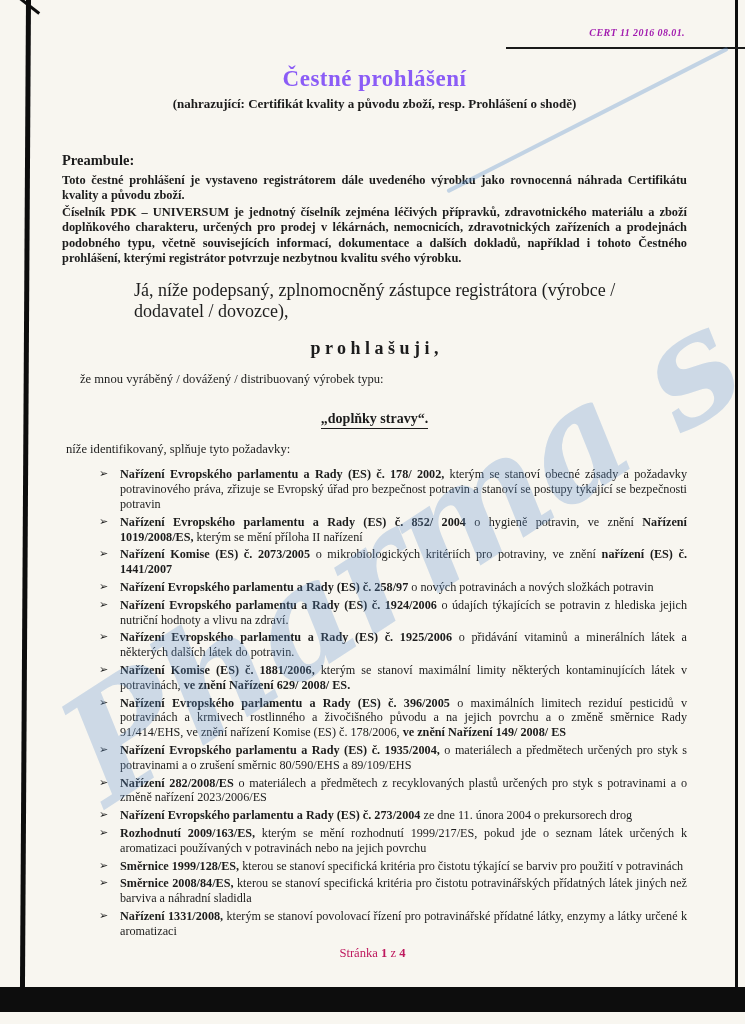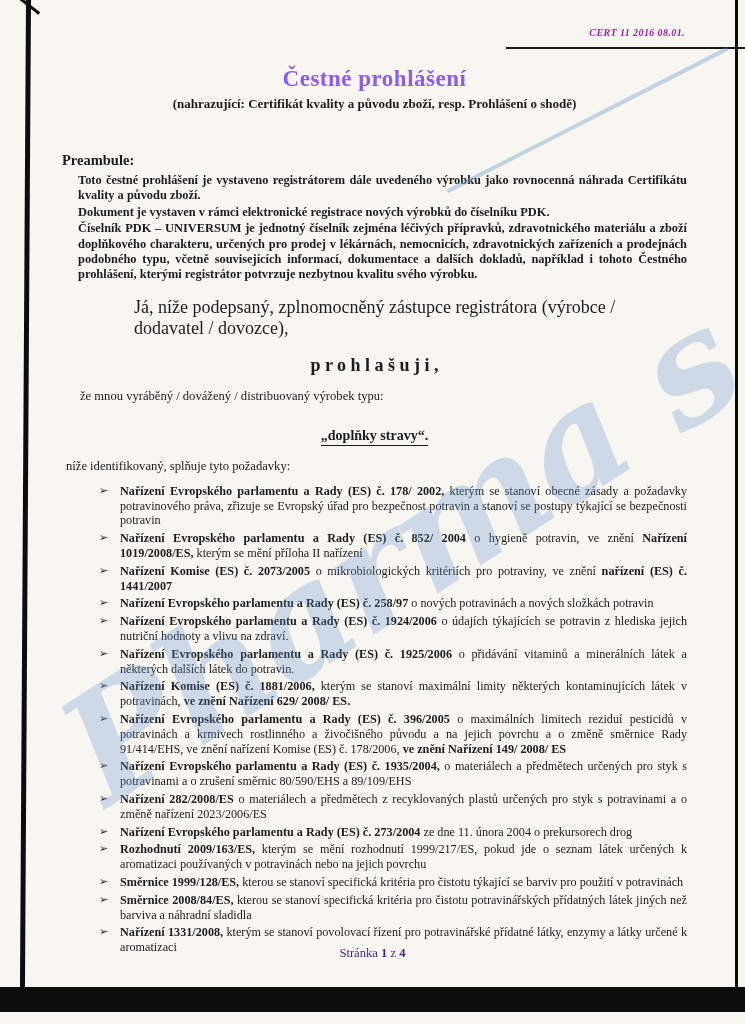--- a/index.html
+++ b/index.html
@@ -40,21 +40,21 @@
   .header-rule{position:absolute;top:47px;left:506px;right:0;height:2px;background:#1a1a1a;}
   
   .content{position:absolute;left:62px;top:0;width:625px;}
   h1.title{
     margin:66px 0 4px 0;text-align:center;
     font-size:23px;font-weight:bold;color:#8b5cf6;letter-spacing:0.5px;
   }
   .subtitle{text-align:center;font-weight:bold;font-size:13px;margin-bottom:40px;}
   .preamble-heading{font-weight:bold;font-size:14.5px;margin:0 0 4px 0;}
   p.preamble{
-    margin:0 0 1px 16px;font-weight:bold;font-size:12.4px;line-height:15.4px;text-align:justify;
+    margin:0 0 1px 0;font-weight:bold;font-size:12.4px;line-height:15.4px;text-align:justify;
   }
   p.intro{margin:14px 0 16px 72px;font-size:18px;}
   .verb{margin:14px 0 0 0;text-align:center;font-weight:bold;font-size:18px;}
   p.product-line{margin:13px 0 0 18px;font-size:12.6px;}
   .product-type-wrap{margin:12px 0 0 0;text-align:center;}
   .product-type{
     display:inline-block;font-weight:bold;font-size:14px;
     border-bottom:1.5px solid #1c1c1c;padding-bottom:1px;margin-top:12px;
   }
   p.req-line{margin:13px 0 10px 4px;font-size:12.6px;}
@@ -64,21 +64,21 @@
     font-size:12.2px;line-height:14.8px;text-align:justify;
   }
   ul.req-list .bullet{
     position:absolute;left:-21px;top:0;
     font-family:"DejaVu Sans",sans-serif;font-size:11px;color:#1c1c1c;
   }
   .b{font-weight:bold;}
   
   .footer{
     position:absolute;left:0;right:0;top:946px;
-    text-align:center;font-size:12.6px;color:#4c1d95;
+    text-align:center;font-size:12.6px;color:#be185d;
   }
 </style>
 </head>
 <body>
 
 <div class="page">
 
   <div class="edge edge-left"></div>
   <div class="edge edge-right"></div>
   <div class="edge edge-bottom"></div>
@@ -89,21 +89,20 @@
 
   <div class="header-note">CERT 11 2016 08.01.</div>
   <div class="header-rule"></div>
 
   <div class="content">
     <h1 class="title">Čestné prohlášení</h1>
     <div class="subtitle">(nahrazující: Certifikát kvality a původu zboží, resp. Prohlášení o shodě)</div>
 
     <div class="preamble-heading">Preambule:</div>
     <p class="preamble">Toto čestné prohlášení je vystaveno registrátorem dále uvedeného výrobku jako rovnocenná náhrada Certifikátu kvality a původu zboží.</p>
-    <p class="preamble">Dokument je vystaven v rámci elektronické registrace nových výrobků do číselníku PDK.</p>
     <p class="preamble">Číselník PDK – UNIVERSUM je jednotný číselník zejména léčivých přípravků, zdravotnického materiálu a zboží doplňkového charakteru, určených pro prodej v lékárnách, nemocnicích, zdravotnických zařízeních a prodejnách podobného typu, včetně souvisejících informací, dokumentace a dalších dokladů, například i tohoto Čestného prohlášení, kterými registrátor potvrzuje nezbytnou kvalitu svého výrobku.</p>
 
     <p class="intro">Já, níže podepsaný, zplnomocněný zástupce registrátora (výrobce / dodavatel / dovozce),</p>
     <div class="verb">p r o h l a š u j i ,</div>
     <p class="product-line">že mnou vyráběný / dovážený  / distribuovaný výrobek typu:</p>
     <div class="product-type-wrap">
       <span class="product-type">„doplňky stravy“.</span>
     </div>
     <p class="req-line">níže identifikovaný, splňuje tyto požadavky:</p>
 

